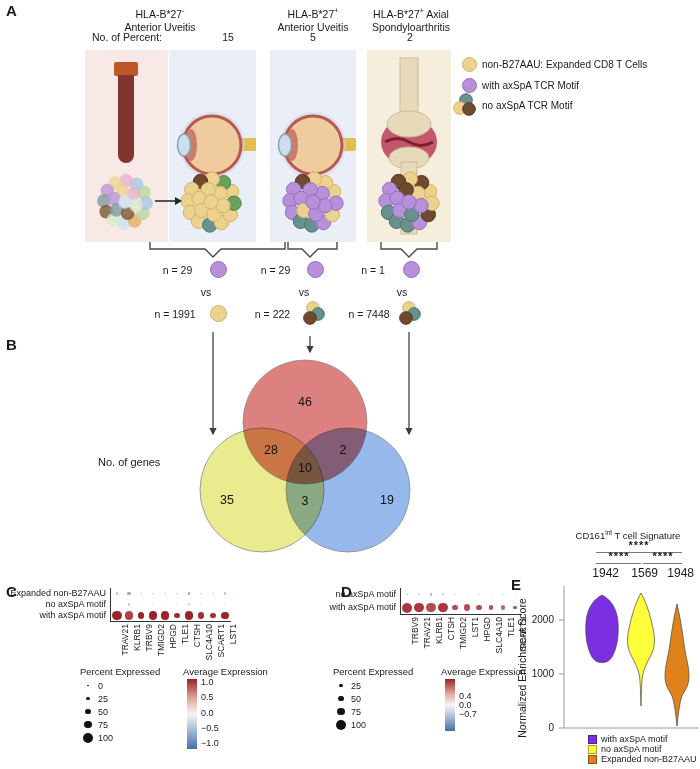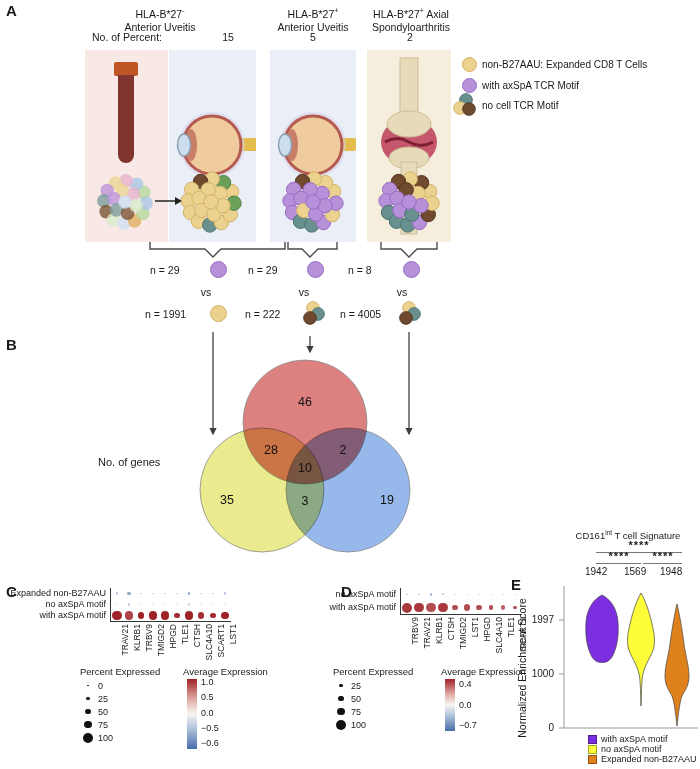--- a/index.html
+++ b/index.html
@@ -4,21 +4,21 @@
 <style>
   html,body{margin:0;padding:0;background:#fff;}
   #fig{position:relative;width:700px;height:769px;background:#fff;overflow:hidden;
        font-family:"Liberation Sans",sans-serif;color:#1a1a1a;}
   .abs{position:absolute;}
   .panel-label{font-weight:700;font-size:15px;}
   .hdr{font-size:10.5px;line-height:13px;text-align:center;}
   .hdr sup{font-size:7px;}
   .samp{font-size:10.5px;}
   .ctext{text-align:center;}
-  .rtext{text-align:left;}
+  .rtext{text-align:center;}
   .ntext{font-size:10.5px;}
   .dot-icon{position:absolute;border-radius:50%;}
   .venn-num{font-size:12.5px;fill:#111;}
   .dp-grid{position:absolute;border-left:1px solid #333;border-bottom:1px solid #333;}
   .dp-dot{position:absolute;border-radius:50%;}
   .dp-rowlabels{position:absolute;}
   .dp-rowlabel{font-size:9px;text-align:right;padding-right:4px;white-space:nowrap;}
   .dp-genelabels{position:absolute;}
   .gene-label{position:absolute;top:0;transform-origin:0 0;
       transform:rotate(-90deg) translateX(-100%);font-size:8.5px;white-space:nowrap;}
@@ -26,21 +26,21 @@
   .pct-row{display:flex;align-items:center;height:13px;}
   .pct-dotbox{width:12px;display:flex;justify-content:center;align-items:center;}
   .pct-dot{border-radius:50%;background:#111;}
   .pct-val{font-size:9px;margin-left:4px;}
   .expr-bar{position:absolute;width:10px;
       background:linear-gradient(180deg,#9e2228 0%,#e0a79f 28%,#f8f5f3 50%,#aabfd8 72%,#466eaa 100%);}
   .expr-labels{position:absolute;display:flex;flex-direction:column;justify-content:space-between;}
   .expr-labels div{font-size:9px;line-height:9px;}
   .sig-bar{position:absolute;border-top:1px solid #777;height:1px;}
   .sig-star{position:absolute;font-size:11px;font-weight:700;letter-spacing:1px;text-align:center;}
-  .count{position:absolute;font-size:10px;text-align:left;}
+  .count{position:absolute;font-size:12px;text-align:right;}
   .ytick{position:absolute;font-size:10px;text-align:right;}
   .vlabel{position:absolute;transform:translate(-50%,-50%) rotate(-90deg);
       white-space:nowrap;font-size:10.5px;}
   .eleg-row{display:flex;align-items:center;height:10px;margin-bottom:0px;}
   .eleg-sq{width:7px;height:7px;margin-right:4px;border:1px solid rgba(0,0,0,.35);}
   .eleg-lab{font-size:9px;white-space:nowrap;}
   .legA-row{position:absolute;font-size:10px;white-space:nowrap;}
   sup.tt{font-size:6.5px;}
 </style>
 </head>
@@ -200,21 +200,21 @@
   <div class="abs legA-row" style="left:482px;top:59px;">non-B27AAU: Expanded CD8 T Cells</div>
   <div class="abs dot-icon" style="left:462px;top:78px;width:13px;height:13px;background:var(--cell-purple);border:1.5px solid #9a6cc4;"></div>
   <div class="abs legA-row" style="left:482px;top:80px;">with axSpA TCR Motif</div>
   <svg class="abs" style="left:452px;top:92px;" width="26" height="26">
       <g id="icon-cluster-legend">
         <circle cx="14" cy="8" r="6.3" fill="#68908f" stroke="#4d7271" stroke-width="1"></circle>
         <circle cx="8" cy="16" r="6.3" fill="#ecd28f" stroke="#d6b166" stroke-width="1"></circle>
         <circle cx="17" cy="17" r="6.3" fill="#6f4a2f" stroke="#543621" stroke-width="1"></circle>
       </g>
     </svg>
-  <div class="abs legA-row" style="left:482px;top:100px;">no cell TCR Motif</div>
+  <div class="abs legA-row" style="left:482px;top:100px;">no axSpA TCR Motif</div>
 
   <svg class="abs" style="left:0;top:240px;pointer-events:none;" width="700" height="210">
     <defs>
       <marker id="arrh" markerWidth="8" markerHeight="8" refX="5" refY="3" orient="auto">
         <path d="M0,0 L6,3 L0,6 z" style="fill:var(--arrow-gray)"></path>
       </marker>
     </defs>
     <g stroke="#4a4a4a" stroke-width="1.4" fill="none">
       <path d="M150,2 V9 H205 L213,17 L221,9 H285 V2"></path>
       <path d="M288,2 V9 H302 L310,17 L318,9 H337 V2"></path>
@@ -238,24 +238,24 @@
   <div class="abs ntext ctext" style="left:284px;top:286px;width:40px;">vs</div>
   <div class="abs ntext rtext" style="left:245px;top:308px;width:55px;">n = 222</div>
   <svg class="abs" style="left:300px;top:300px;" width="26" height="26">
       <g id="icon-cluster-2">
         <circle cx="13" cy="8" r="6.3" fill="#ecd28f" stroke="#d6b166" stroke-width="1"></circle>
         <circle cx="18" cy="14" r="6.3" fill="#68908f" stroke="#4d7271" stroke-width="1"></circle>
         <circle cx="10" cy="18" r="6.3" fill="#6f4a2f" stroke="#543621" stroke-width="1"></circle>
       </g>
     </svg>
 
-  <div class="abs ntext rtext" style="left:348px;top:264px;width:50px;">n = 8</div>
+  <div class="abs ntext rtext" style="left:348px;top:264px;width:50px;">n = 1</div>
   <div class="abs dot-icon" style="left:403px;top:261px;width:15px;height:15px;background:var(--cell-purple);border:1.5px solid #9a6cc4;"></div>
   <div class="abs ntext ctext" style="left:382px;top:286px;width:40px;">vs</div>
-  <div class="abs ntext rtext" style="left:340px;top:308px;width:58px;">n = 4005</div>
+  <div class="abs ntext rtext" style="left:340px;top:308px;width:58px;">n = 7448</div>
   <svg class="abs" style="left:396px;top:300px;" width="26" height="26">
       <g id="icon-cluster-3">
         <circle cx="13" cy="8" r="6.3" fill="#ecd28f" stroke="#d6b166" stroke-width="1"></circle>
         <circle cx="18" cy="14" r="6.3" fill="#68908f" stroke="#4d7271" stroke-width="1"></circle>
         <circle cx="10" cy="18" r="6.3" fill="#6f4a2f" stroke="#543621" stroke-width="1"></circle>
       </g>
     </svg>
 
   <div class="abs panel-label" style="left:6px;top:336px;">B</div>
   <div class="abs" style="left:98px;top:456px;font-size:11px;">No. of genes</div>
@@ -360,21 +360,21 @@
         <span class="pct-val">100</span>
       </div>
     </div>
   <div class="abs leg-title" style="left:183px;top:666px;">Average Expression</div>
   <div class="expr-bar abs" style="left:187px;top:679px;height:70px;"></div>
   <div id="c-exprlabels" class="expr-labels" style="left:201px;top:678px;height:70px;">
       <div>1.0</div>
       <div>0.5</div>
       <div>0.0</div>
       <div>−0.5</div>
-      <div>−0.6</div>
+      <div>−1.0</div>
     </div>
 
   <div class="abs panel-label" style="left:341px;top:583px;">D</div>
   <div id="d-rowlabels" class="dp-rowlabels abs" style="left:322px;top:588px;width:78px;">
       <div class="dp-rowlabel" style="height: 13px; line-height: 13px;">no axSpA motif</div>
       <div class="dp-rowlabel" style="height: 13px; line-height: 13px;">with axSpA motif</div>
     </div>
   <div id="d-grid" class="dp-grid" style="left:400px;top:588px;width:120px;height:26px;">
       <div class="dp-dot" style="width: 1.925px; height: 1.925px; left: 5.0375px; top: 5.5375px; background: rgb(181, 197, 221);"></div>
       <div class="dp-dot" style="width: 1.925px; height: 1.925px; left: 17.0375px; top: 5.5375px; background: rgb(181, 197, 221);"></div>
@@ -431,42 +431,42 @@
       </div>
       <div class="pct-row">
         <div class="pct-dotbox">
           <div class="pct-dot" style="width: 10px; height: 10px;"></div>
         </div>
         <span class="pct-val">100</span>
       </div>
     </div>
   <div class="abs leg-title" style="left:441px;top:666px;">Average Expression</div>
   <div class="expr-bar abs" style="left:445px;top:679px;height:52px;"></div>
-  <div id="d-exprlabels" class="expr-labels" style="left:459px;top:680px;height:50px;">
+  <div id="d-exprlabels" class="expr-labels" style="left:459px;top:680px;height:50px;justify-content:center;">
       <div>0.4</div>
       <div>0.0</div>
       <div>−0.7</div>
     </div>
 
   <div class="abs panel-label" style="left:511px;top:576px;">E</div>
   <div class="abs ctext" style="left:556px;top:529px;width:144px;font-size:9.5px;"><span>CD161</span><sup class="tt">int</sup> <span>T cell Signature</span></div>
 
   <div class="sig-bar" style="left:596px;top:552px;width:86px;"></div>
   <div class="sig-star" style="left:610px;top:539px;width:58px;">****</div>
   <div class="sig-bar" style="left:596px;top:563px;width:45px;"></div>
   <div class="sig-star" style="left:590px;top:550px;width:58px;">****</div>
   <div class="sig-bar" style="left:643px;top:563px;width:39px;"></div>
   <div class="sig-star" style="left:634px;top:550px;width:58px;">****</div>
 
   <div class="count" style="left:585px;top:566px;width:34px;">1942</div>
   <div class="count" style="left:624px;top:566px;width:34px;">1569</div>
   <div class="count" style="left:660px;top:566px;width:34px;">1948</div>
 
   <div class="vlabel" style="left:522px;top:668px;">Normalized Enrichment Score</div>
-  <div class="ytick" style="left:528px;top:614px;width:26px;">1997</div>
+  <div class="ytick" style="left:528px;top:614px;width:26px;">2000</div>
   <div class="ytick" style="left:528px;top:668px;width:26px;">1000</div>
   <div class="ytick" style="left:528px;top:722px;width:26px;">0</div>
 
   <svg class="abs" style="left:556px;top:582px;" width="144" height="152">
     <g stroke="#999" stroke-width="1" fill="none">
       <path d="M8,4 V146 H142"></path>
       <line x1="3" y1="38" x2="8" y2="38"></line>
       <line x1="3" y1="92" x2="8" y2="92"></line>
       <line x1="3" y1="146" x2="8" y2="146"></line>
     </g>

